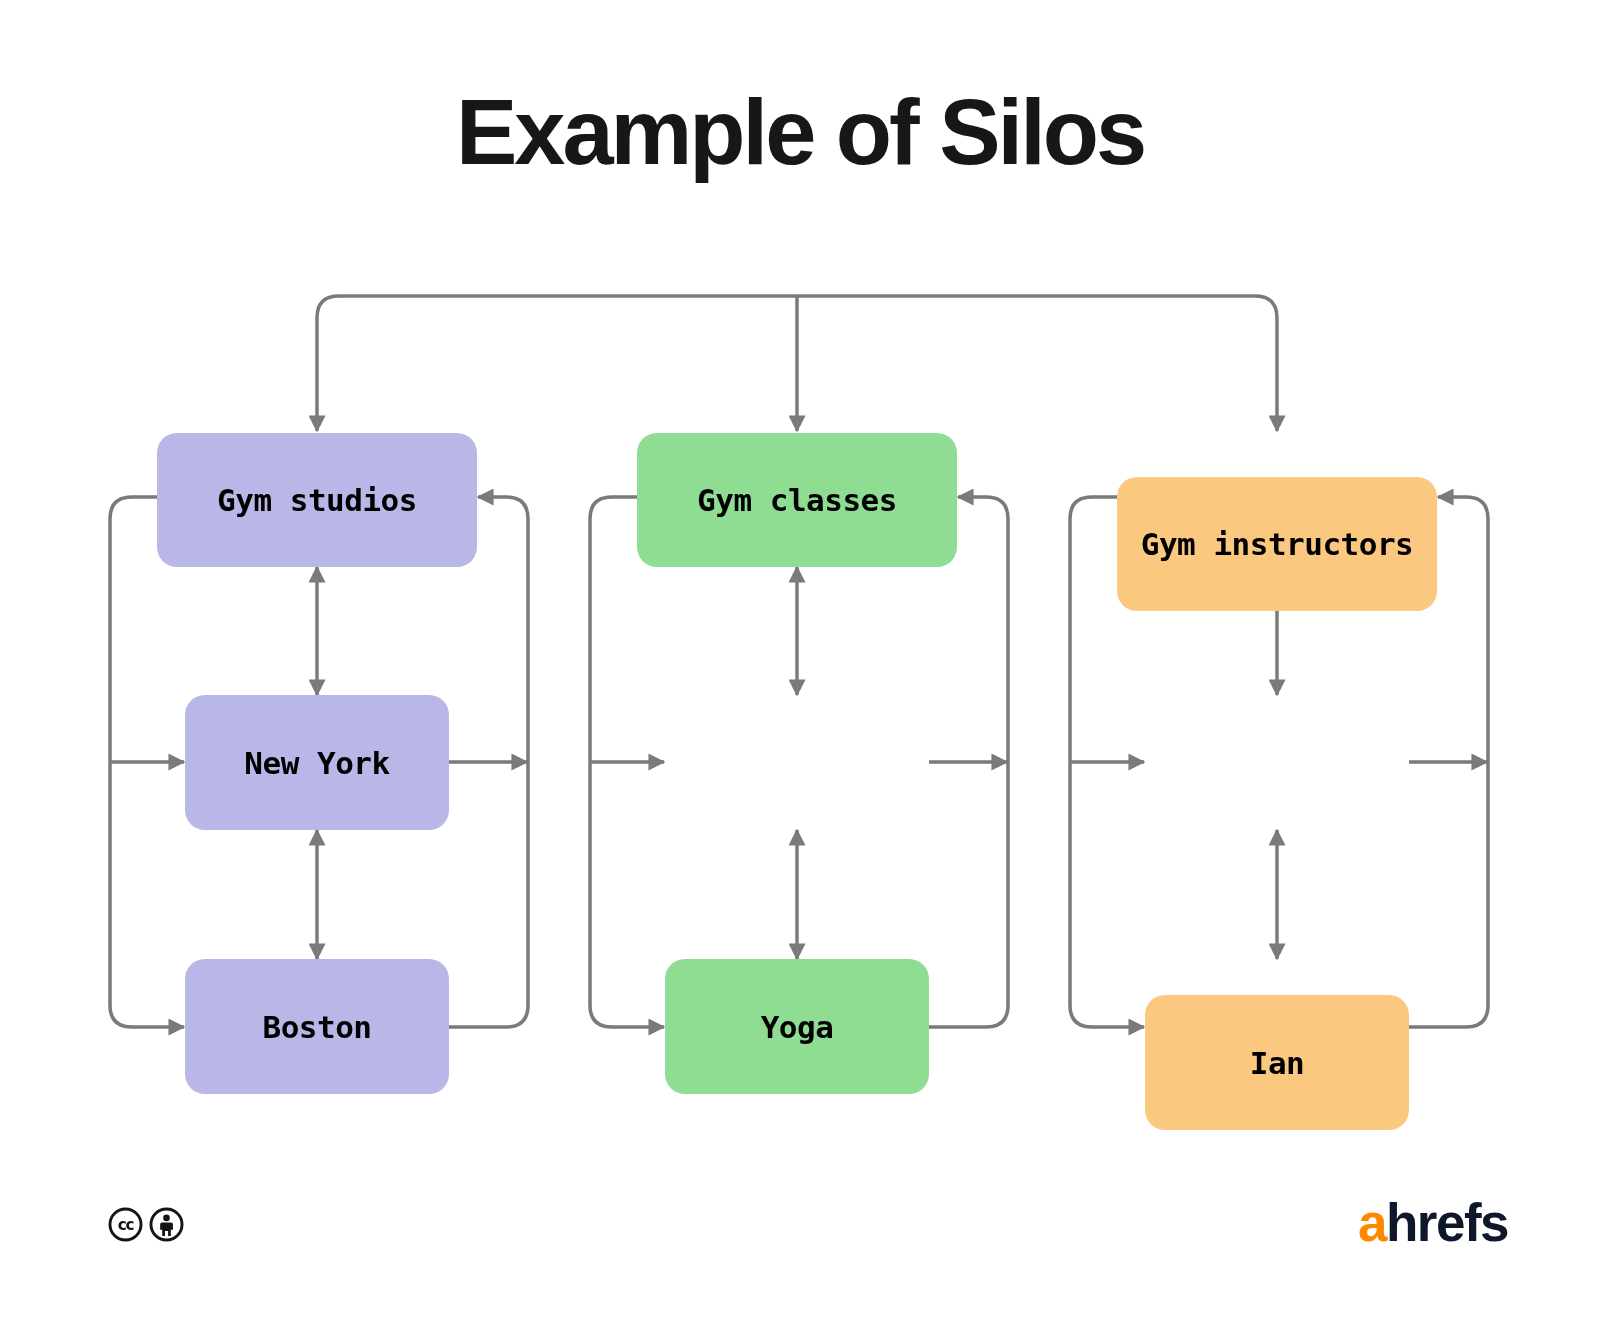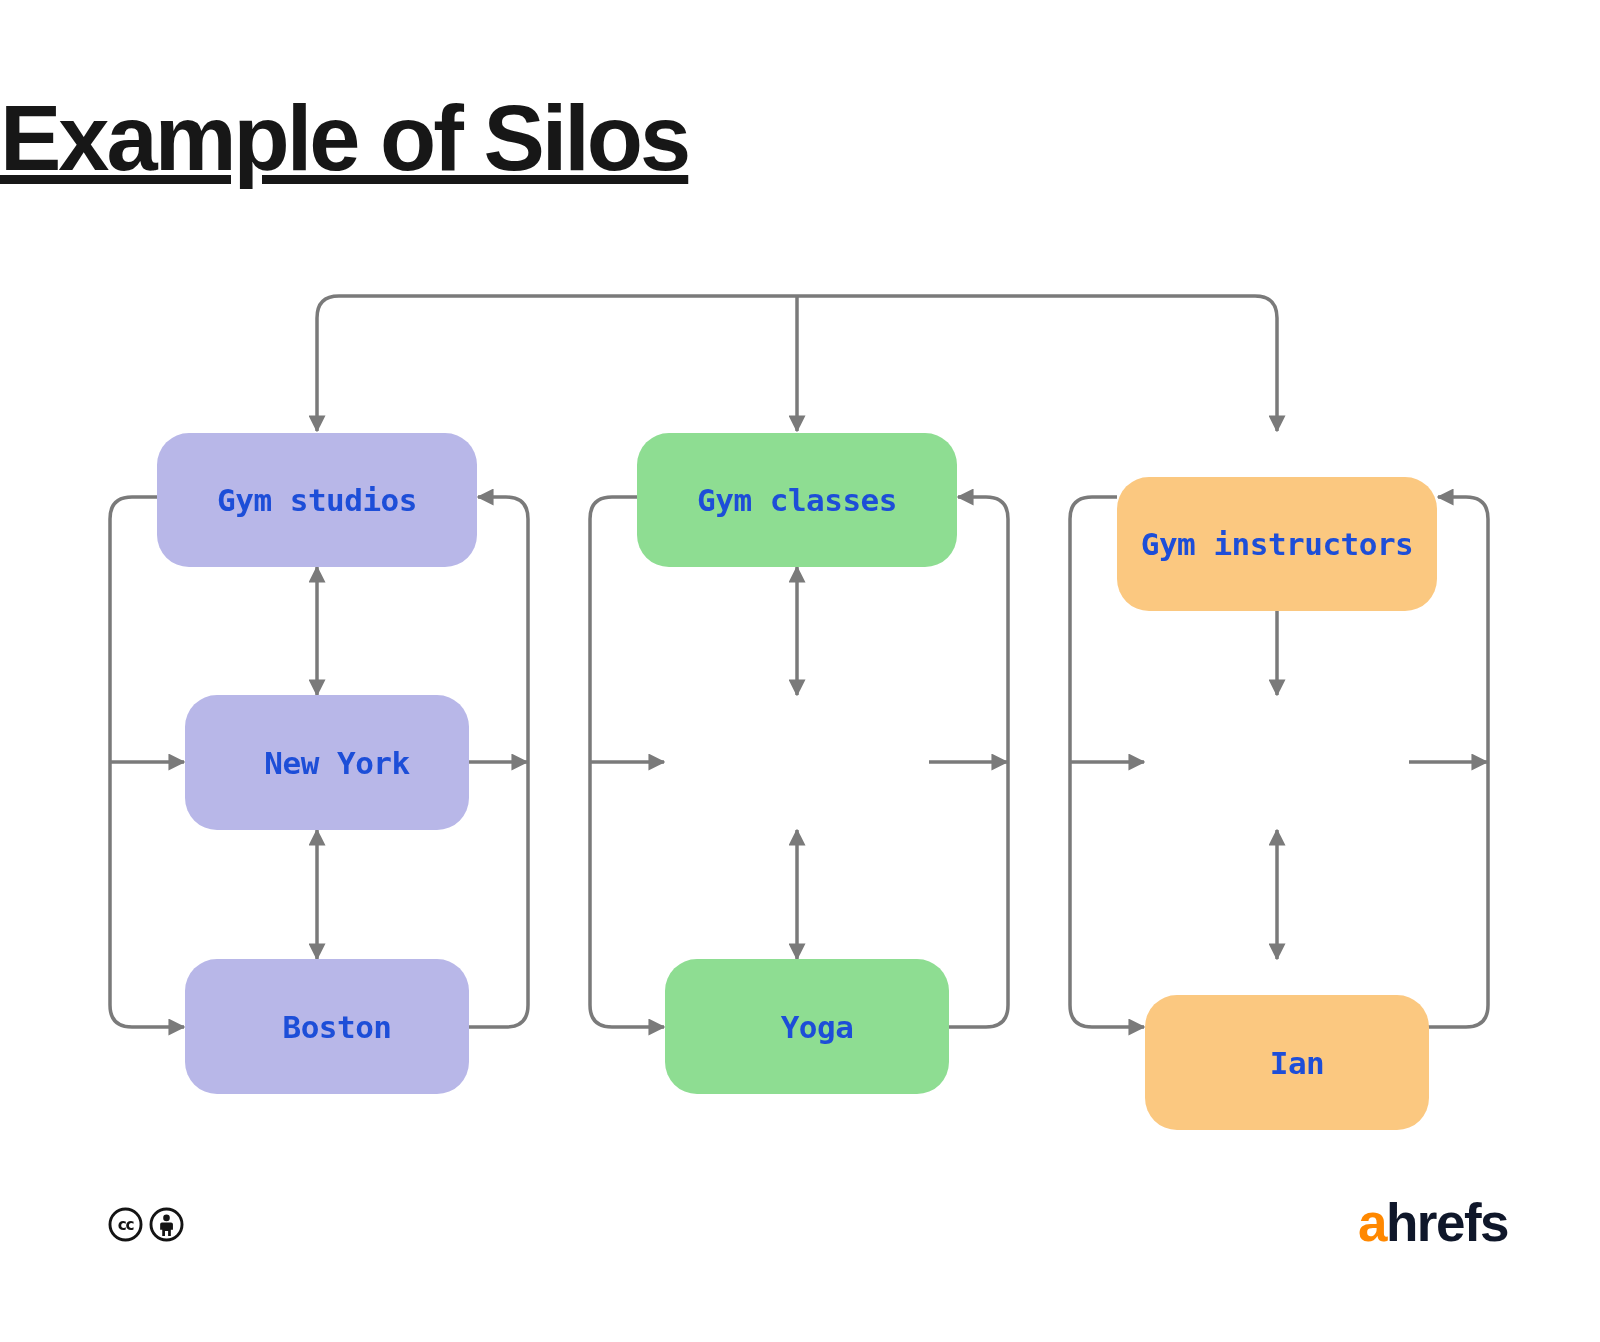--- a/index.html
+++ b/index.html
@@ -1,26 +1,26 @@
 <!DOCTYPE html>
 <html><head>
 <meta charset="utf-8">
 <style>
   html,body{margin:0;padding:0;background:#ffffff;}
   .stage{position:relative;width:1600px;height:1342px;background:#ffffff;overflow:hidden;
          font-family:"Liberation Sans",sans-serif;}
-  .title{position:absolute;top:86px;left:0;width:1600px;margin:0;
+  .title{position:absolute;top:80px;left:0;width:1600px;margin:0;text-align:center;
          font-family:"Liberation Sans",sans-serif;font-weight:800;font-size:92px;
-         letter-spacing:-3px;color:#171717;text-decoration:underline;}
+         letter-spacing:-3px;color:#171717;}
   .connectors{position:absolute;left:0;top:0;width:1600px;height:1342px;}
-  .node{position:absolute;border-radius:32px;display:flex;align-items:center;justify-content:center;
+  .node{position:absolute;border-radius:20px;display:flex;align-items:center;justify-content:center;
         font-family:"DejaVu Sans Mono",monospace;font-weight:700;font-size:31px;
-        letter-spacing:-0.5px;color:#1d4ed8;text-align:center;}
+        letter-spacing:-0.5px;color:#000000;text-align:center;}
   .node-header{width:320px;height:134px;}
-  .node-child{width:264px;height:135px;padding-left:20px;}
+  .node-child{width:264px;height:135px;}
   .footer-icon{position:absolute;top:1206px;width:37px;height:37px;}
   .source-url{position:absolute;left:206px;top:1209px;font-size:30px;letter-spacing:-0.3px;
               color:#1b1b1b;font-family:"Liberation Sans",sans-serif;}
   .brand-logo{position:absolute;left:1358px;top:1192px;font-size:53px;font-weight:800;
               letter-spacing:-1.5px;font-family:"Liberation Sans",sans-serif;}
 </style>
 </head>
 <body>
 
 <div class="stage">

